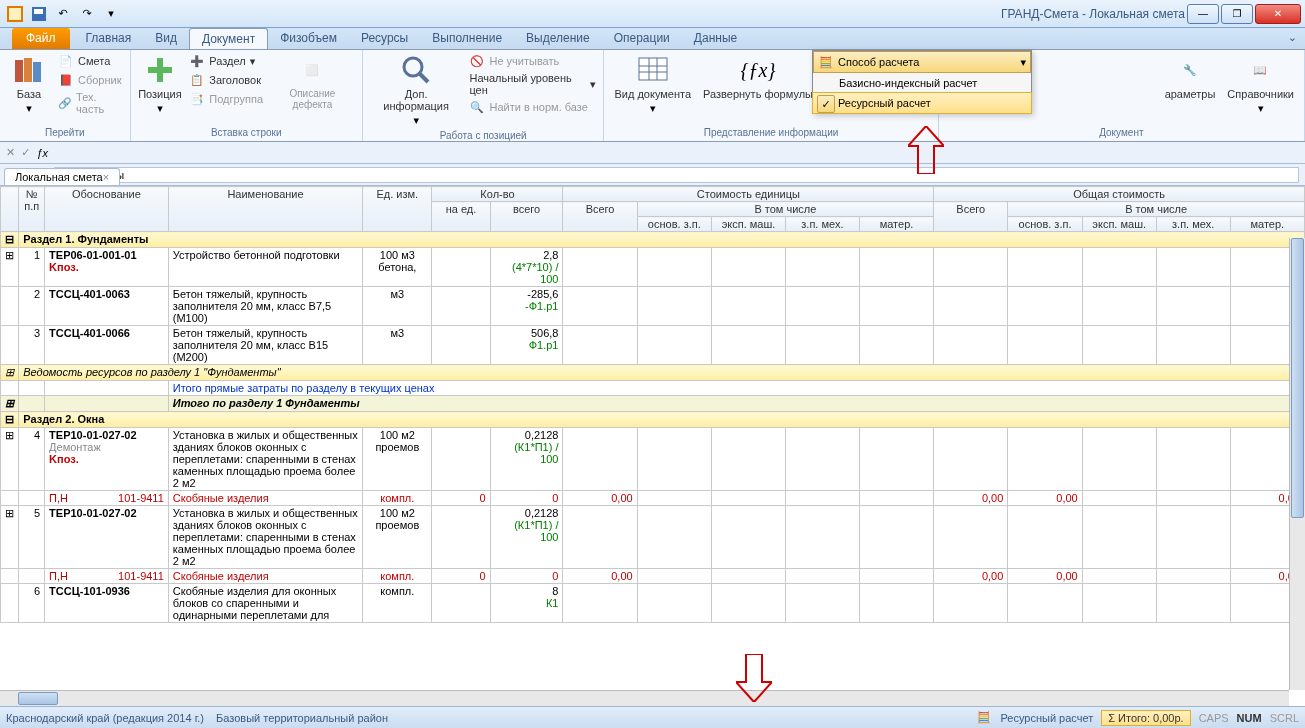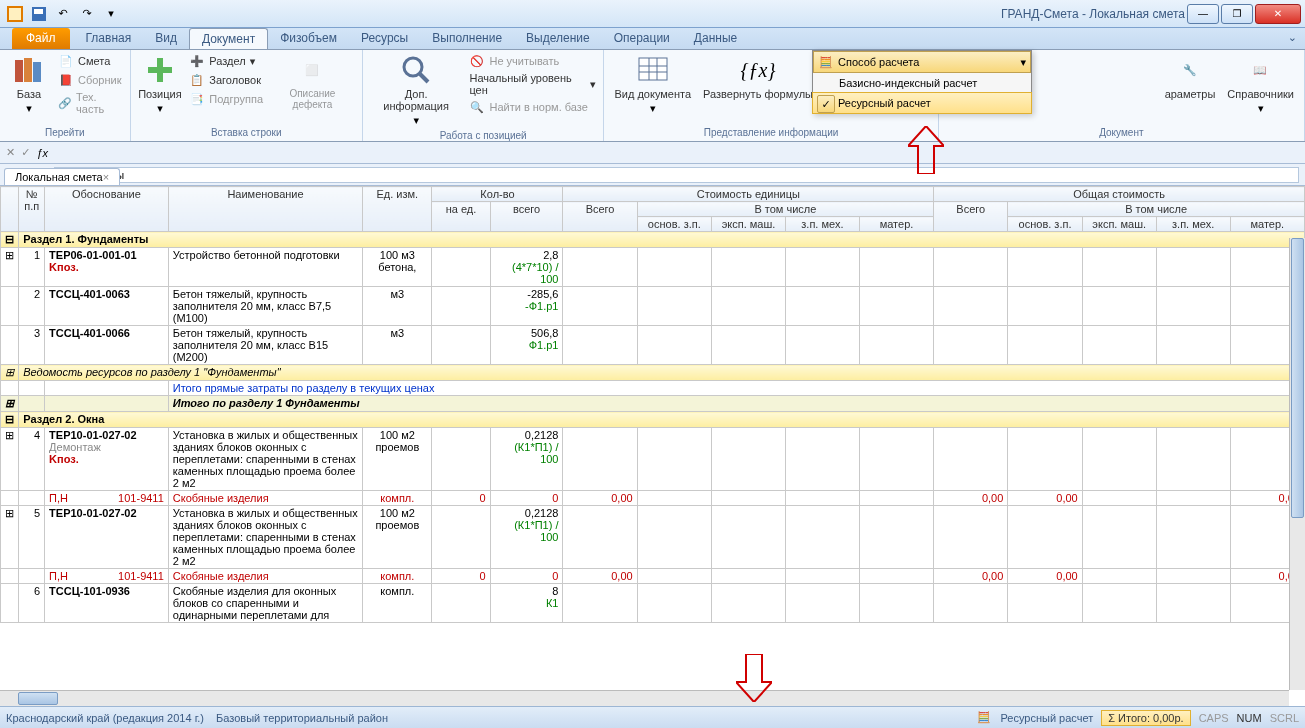--- a/index.html
+++ b/index.html
@@ -519,16 +519,16 @@
 </div>
 
 <div class="status">
   <span>Краснодарский край (редакция 2014 г.)</span>
   <span>Базовый территориальный район</span>
   <div class="right">
     <span class="smicon">🧮</span>
     <span>Ресурсный расчет</span>
     <span class="pill"><span>Σ</span> <span>Итого: 0,00р.</span></span>
     <span class="ind">CAPS</span>
-    <span style="color:#333;font-weight:normal">NUM</span>
+    <span style="color:#333;font-weight:bold">NUM</span>
     <span class="ind">SCRL</span>
   </div>
 </div>
 
 </body></html>

